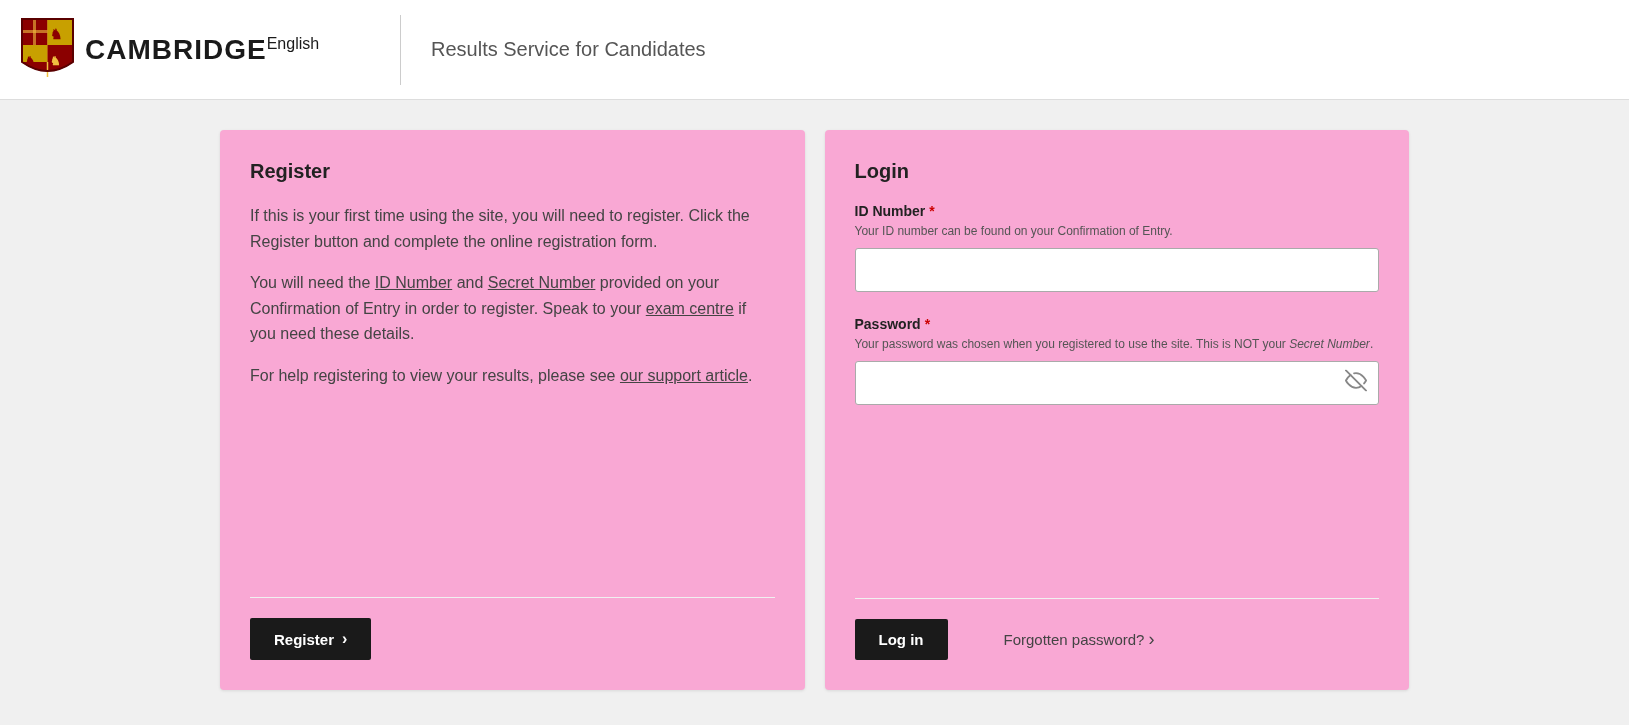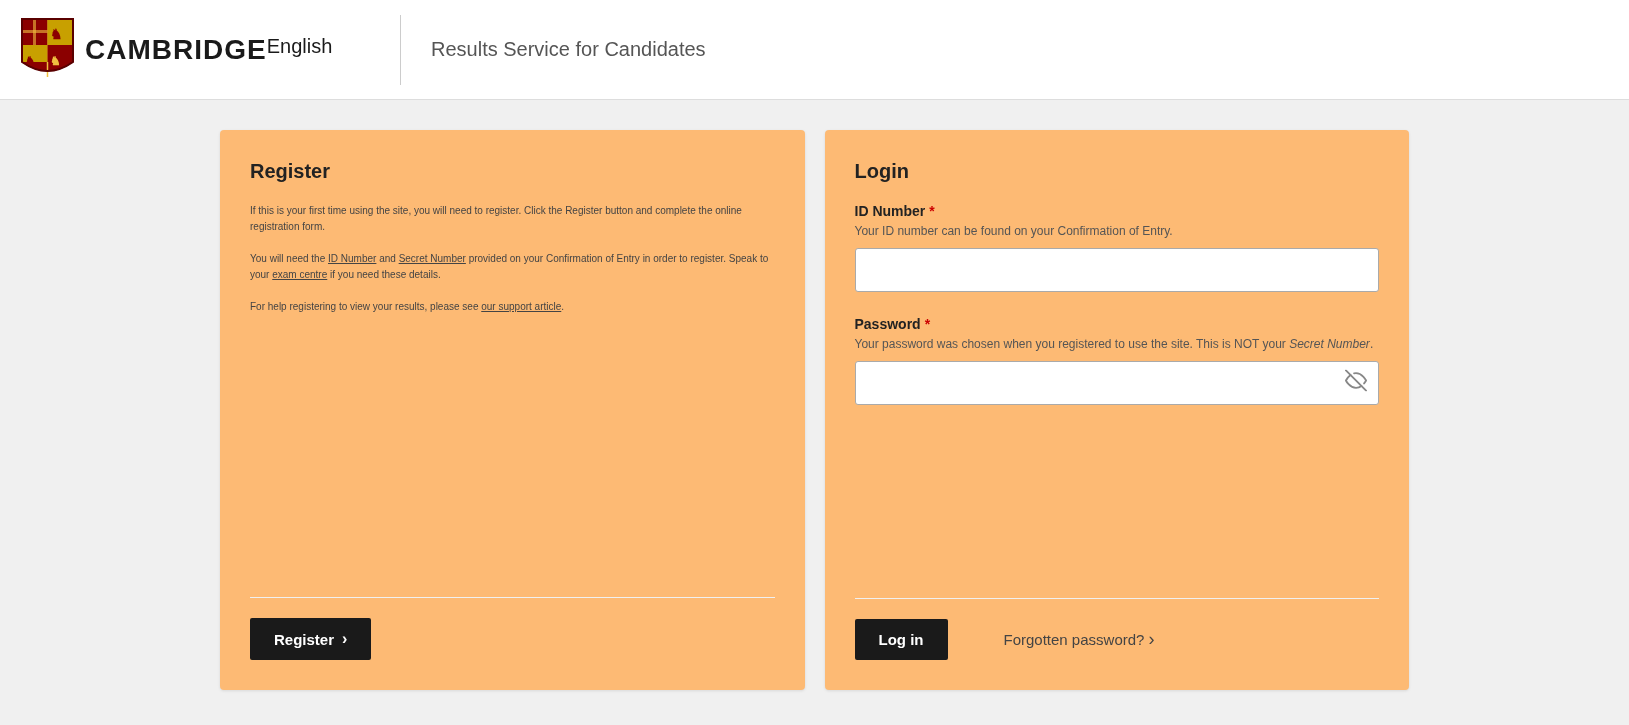--- a/index.html
+++ b/index.html
@@ -47,21 +47,21 @@
 
     .cambridge-name {
       font-size: 28px;
       font-weight: 900;
       color: #1a1a1a;
       letter-spacing: 1px;
       text-transform: uppercase;
     }
 
     .cambridge-sub {
-      font-size: 20px;
+      font-size: 16px;
       color: #1a1a1a;
       font-weight: 400;
       text-align: center;
     }
 
     .header-divider {
       width: 1px;
       height: 70px;
       background-color: #ccc;
       margin-right: 30px;
@@ -75,21 +75,21 @@
 
     
     .main-content {
       padding: 30px 220px;
       display: flex;
       gap: 20px;
     }
 
     
     .card {
-      background: #fdba74;
+      background: #f9a8d4;
       border-radius: 4px;
       padding: 30px;
       display: flex;
       flex-direction: column;
       box-shadow: 0 1px 3px rgba(0,0,0,0.1);
     }
 
     .card-register {
       flex: 1;
       min-height: 560px;
@@ -105,21 +105,21 @@
       font-weight: 700;
       color: #222;
       margin-bottom: 20px;
     }
 
     .card-body {
       flex: 1;
     }
 
     .register-text {
-      font-size: 10px;
+      font-size: 16px;
       color: #444;
       line-height: 1.6;
       margin-bottom: 16px;
     }
 
     .register-text a {
       color: #444;
       text-decoration: underline;
     }
 

